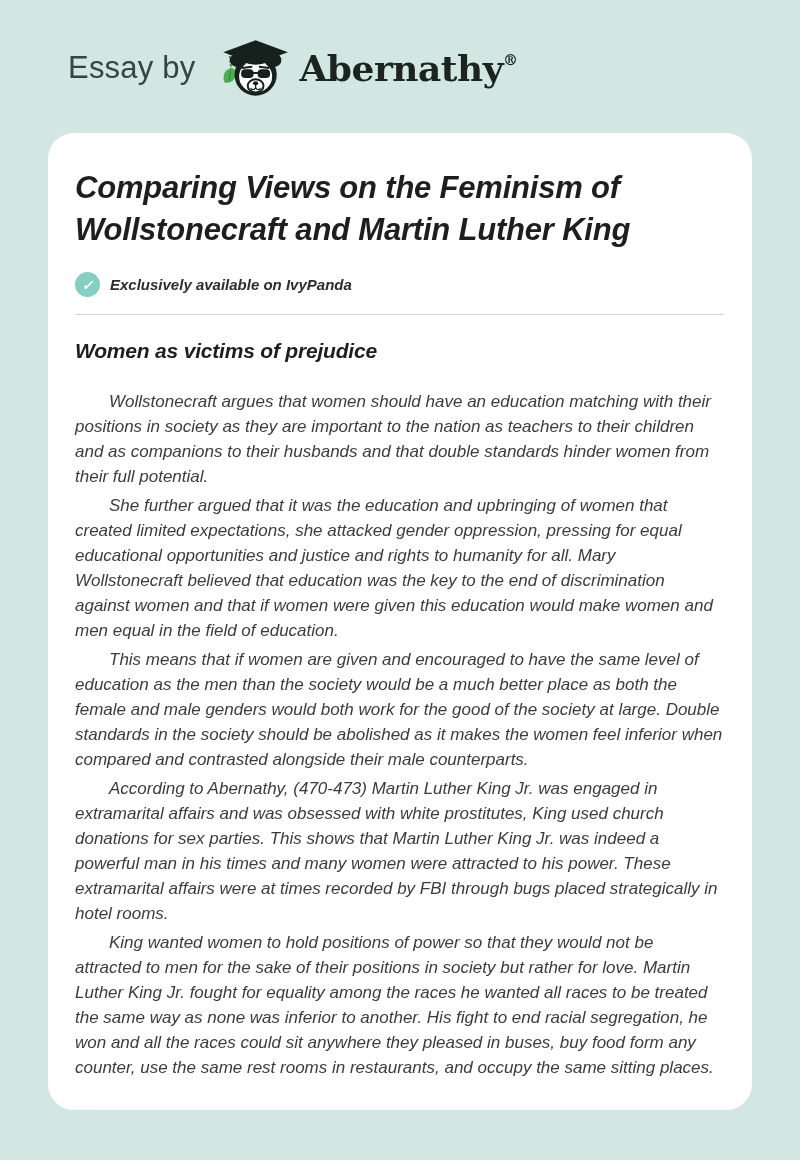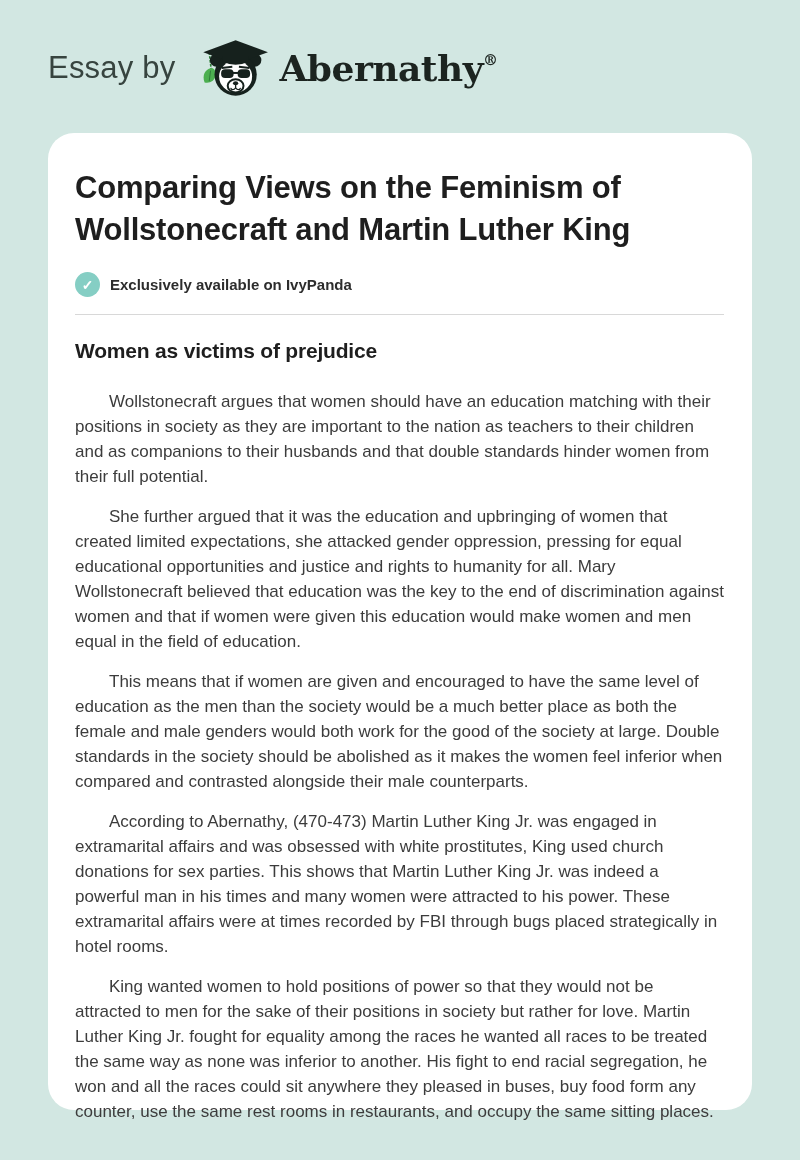--- a/index.html
+++ b/index.html
@@ -11,21 +11,21 @@
     font-family: "Liberation Sans", sans-serif;
     color: #3c3c3c;
     overflow: hidden;
   }
   .page { width: 800px; height: 1160px; position: relative; }
 
   
   .header {
     display: flex;
     align-items: center;
-    padding: 30px 0 0 48px;
+    padding: 30px 0 0 68px;
     height: 105px;
     text-align: center;
   }
   .essay-by {
     font-size: 31px;
     color: #37443f;
     font-weight: 400;
     letter-spacing: 0.2px;
   }
   .logo-lockup {
@@ -54,20 +54,21 @@
   
   .card {
     position: absolute;
     left: 48px;
     top: 133px;
     width: 704px;
     height: 977px;
     background: #ffffff;
     border-radius: 26px;
     padding: 34px 28px 30px 27px;
+    font-style: italic;
   }
   .doc-title {
     font-size: 31px;
     line-height: 42px;
     font-weight: bold;
     color: #1e1e1e;
     letter-spacing: -0.2px;
   }
   .badge-row {
     display: flex;
@@ -103,21 +104,21 @@
     font-size: 21px;
     font-weight: bold;
     color: #1e1e1e;
     letter-spacing: -0.2px;
   }
   .body-text p {
     font-size: 17px;
     line-height: 25px;
     color: #3c3c3c;
     text-indent: 34px;
-    margin-top: 15px;
+    margin-top: 4px;
   }
   .body-text p:first-child { margin-top: 26px; }
 </style>
 </head>
 <body>
 
 <div class="page">
 
   <div class="header">
     <span class="essay-by">Essay by</span>

